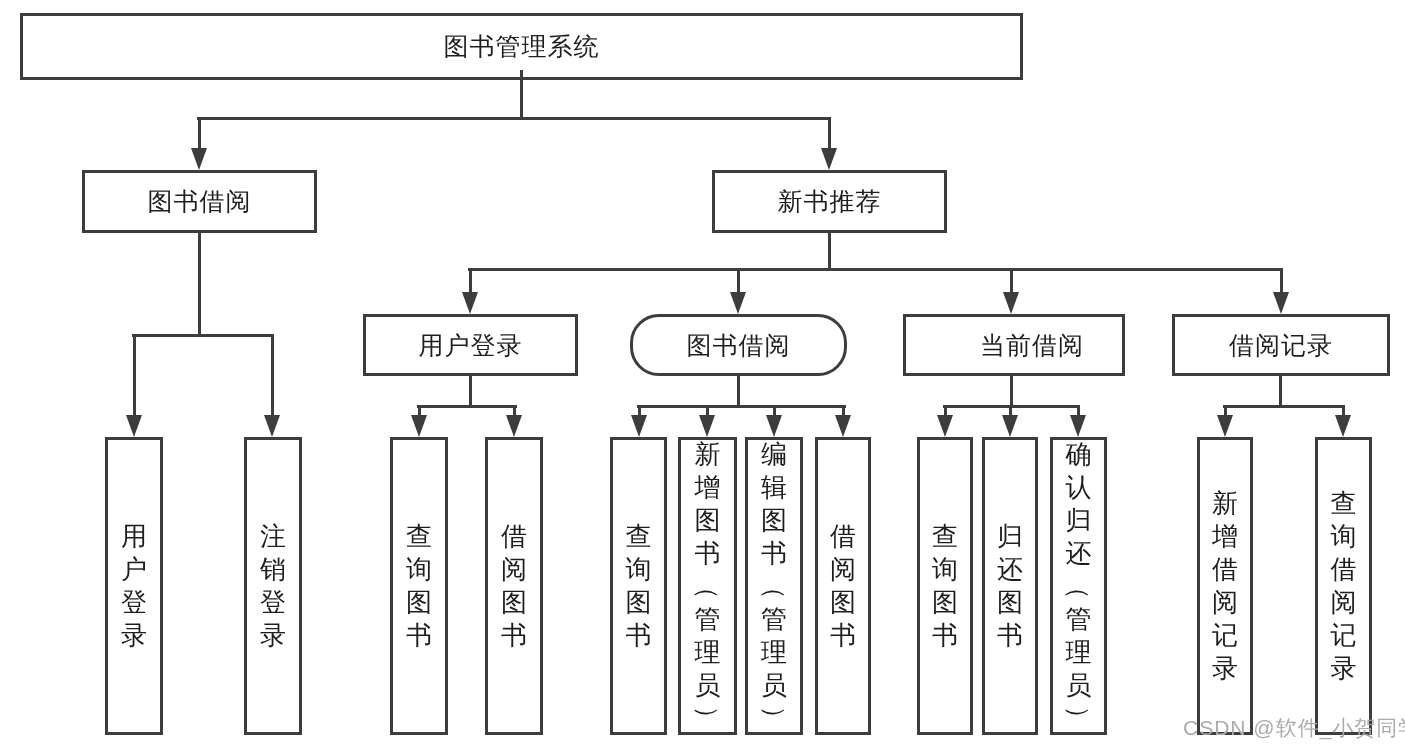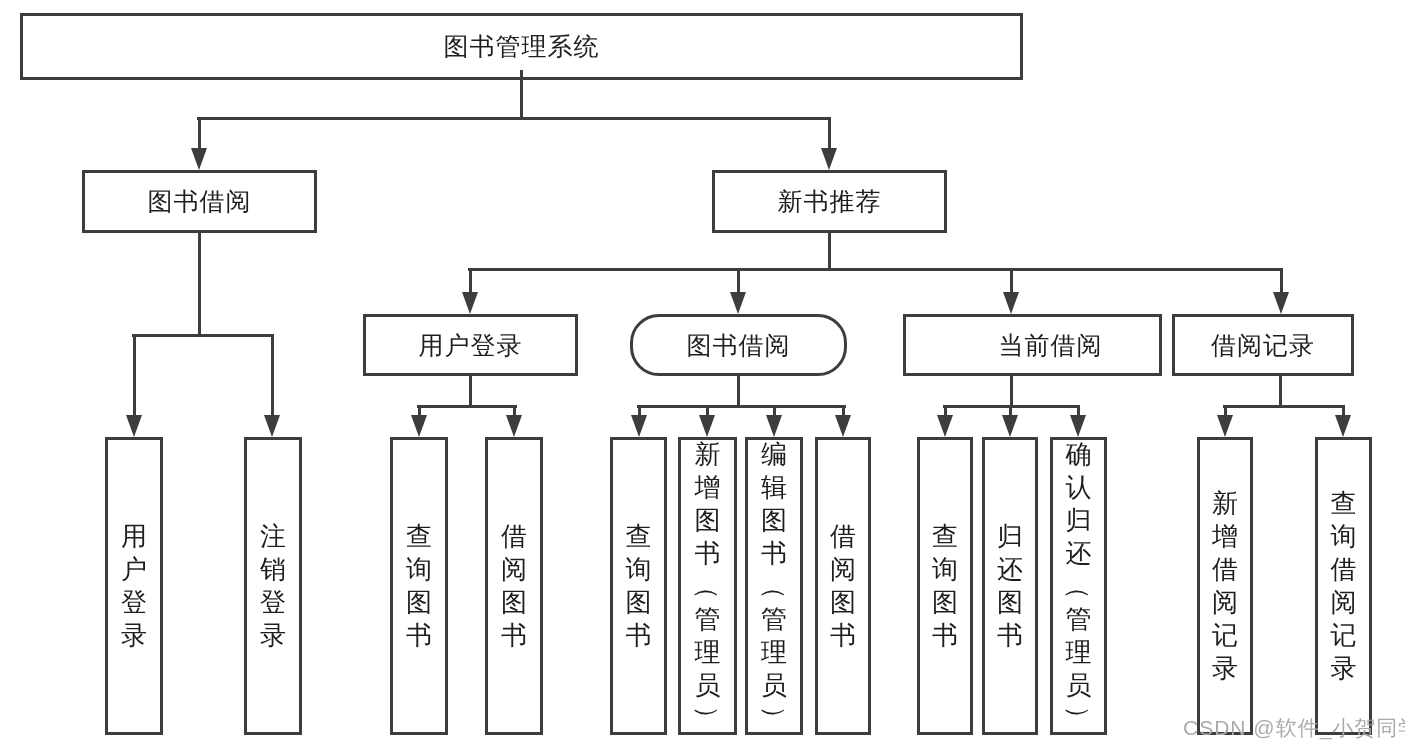--- a/index.html
+++ b/index.html
@@ -83,22 +83,22 @@
 
 <div class="canvas">
 
   <div class="box h" style="left:20px;top:13px;width:1003px;height:67px;">图书管理系统</div>
 
   <div class="box h" style="left:82px;top:170px;width:235px;height:63px;">图书借阅</div>
   <div class="box h" style="left:712px;top:170px;width:235px;height:63px;">新书推荐</div>
 
   <div class="box h" style="left:363px;top:314px;width:215px;height:62px;">用户登录</div>
   <div class="box h" style="left:630px;top:314px;width:217px;height:62px;border-radius:29px;">图书借阅</div>
-  <div class="box h" style="left:903px;top:314px;width:259px;height:62px;padding-left:36px;">当前借阅</div>
-  <div class="box h" style="left:1172px;top:314px;width:182px;height:62px;">借阅记录</div>
+  <div class="box h" style="left:903px;top:314px;width:222px;height:62px;padding-left:36px;">当前借阅</div>
+  <div class="box h" style="left:1172px;top:314px;width:218px;height:62px;">借阅记录</div>
 
   <div class="box v" style="left:105px;top:437px;width:58px;height:298px;">
       <span class="v-char">用</span>
       <span class="v-char">户</span>
       <span class="v-char">登</span>
       <span class="v-char">录</span>
     </div>
   <div class="box v" style="left:244px;top:437px;width:58px;height:298px;">
       <span class="v-char">注</span>
       <span class="v-char">销</span>

